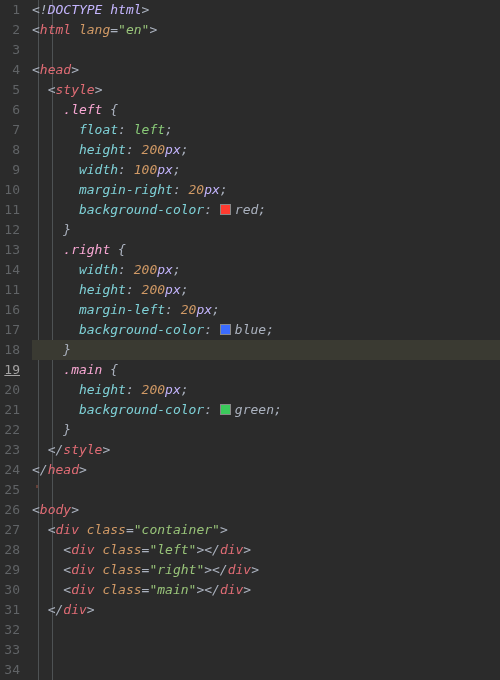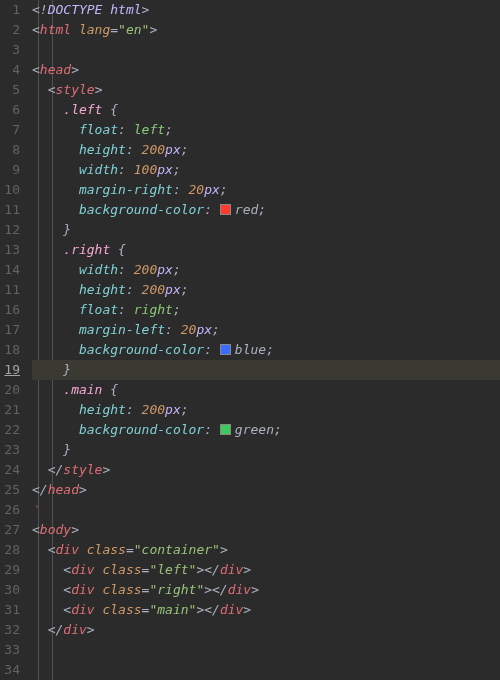--- a/index.html
+++ b/index.html
@@ -131,21 +131,20 @@
     <div class="row">    <span class="sel">.left</span> <span class="brace">{</span></div>
     <div class="row">      <span class="prop">float</span><span class="punct">:</span> <span class="kw">left</span><span class="punct">;</span></div>
     <div class="row">      <span class="prop">height</span><span class="punct">:</span> <span class="num">200</span><span class="unit">px</span><span class="punct">;</span></div>
     <div class="row">      <span class="prop">width</span><span class="punct">:</span> <span class="num">100</span><span class="unit">px</span><span class="punct">;</span></div>
     <div class="row">      <span class="prop">margin-right</span><span class="punct">:</span> <span class="num">20</span><span class="unit">px</span><span class="punct">;</span></div>
     <div class="row">      <span class="prop">background-color</span><span class="punct">:</span> <span class="swatch sq-red"></span><span class="colorname">red</span><span class="punct">;</span></div>
     <div class="row">    <span class="brace">}</span></div>
     <div class="row">    <span class="sel">.right</span> <span class="brace">{</span></div>
     <div class="row">      <span class="prop">width</span><span class="punct">:</span> <span class="num">200</span><span class="unit">px</span><span class="punct">;</span></div>
     <div class="row">      <span class="prop">height</span><span class="punct">:</span> <span class="num">200</span><span class="unit">px</span><span class="punct">;</span></div>
-    <div class="row">      <span class="prop">float</span><span class="punct">:</span> <span class="kw">right</span><span class="punct">;</span></div>
     <div class="row">      <span class="prop">margin-left</span><span class="punct">:</span> <span class="num">20</span><span class="unit">px</span><span class="punct">;</span></div>
     <div class="row">      <span class="prop">background-color</span><span class="punct">:</span> <span class="swatch sq-blue"></span><span class="colorname">blue</span><span class="punct">;</span></div>
     <div class="row hl">    <span class="brace">}</span></div>
     <div class="row">    <span class="sel">.main</span> <span class="brace">{</span></div>
     <div class="row">      <span class="prop">height</span><span class="punct">:</span> <span class="num">200</span><span class="unit">px</span><span class="punct">;</span></div>
     <div class="row">      <span class="prop">background-color</span><span class="punct">:</span> <span class="swatch sq-green"></span><span class="colorname">green</span><span class="punct">;</span></div>
     <div class="row">    <span class="brace">}</span></div>
     <div class="row">  <span class="punct">&lt;/</span><span class="tag">style</span><span class="punct">&gt;</span></div>
     <div class="row"><span class="punct">&lt;/</span><span class="tag">head</span><span class="punct">&gt;</span></div>
     <div class="row"><span class="tick">'</span></div>

